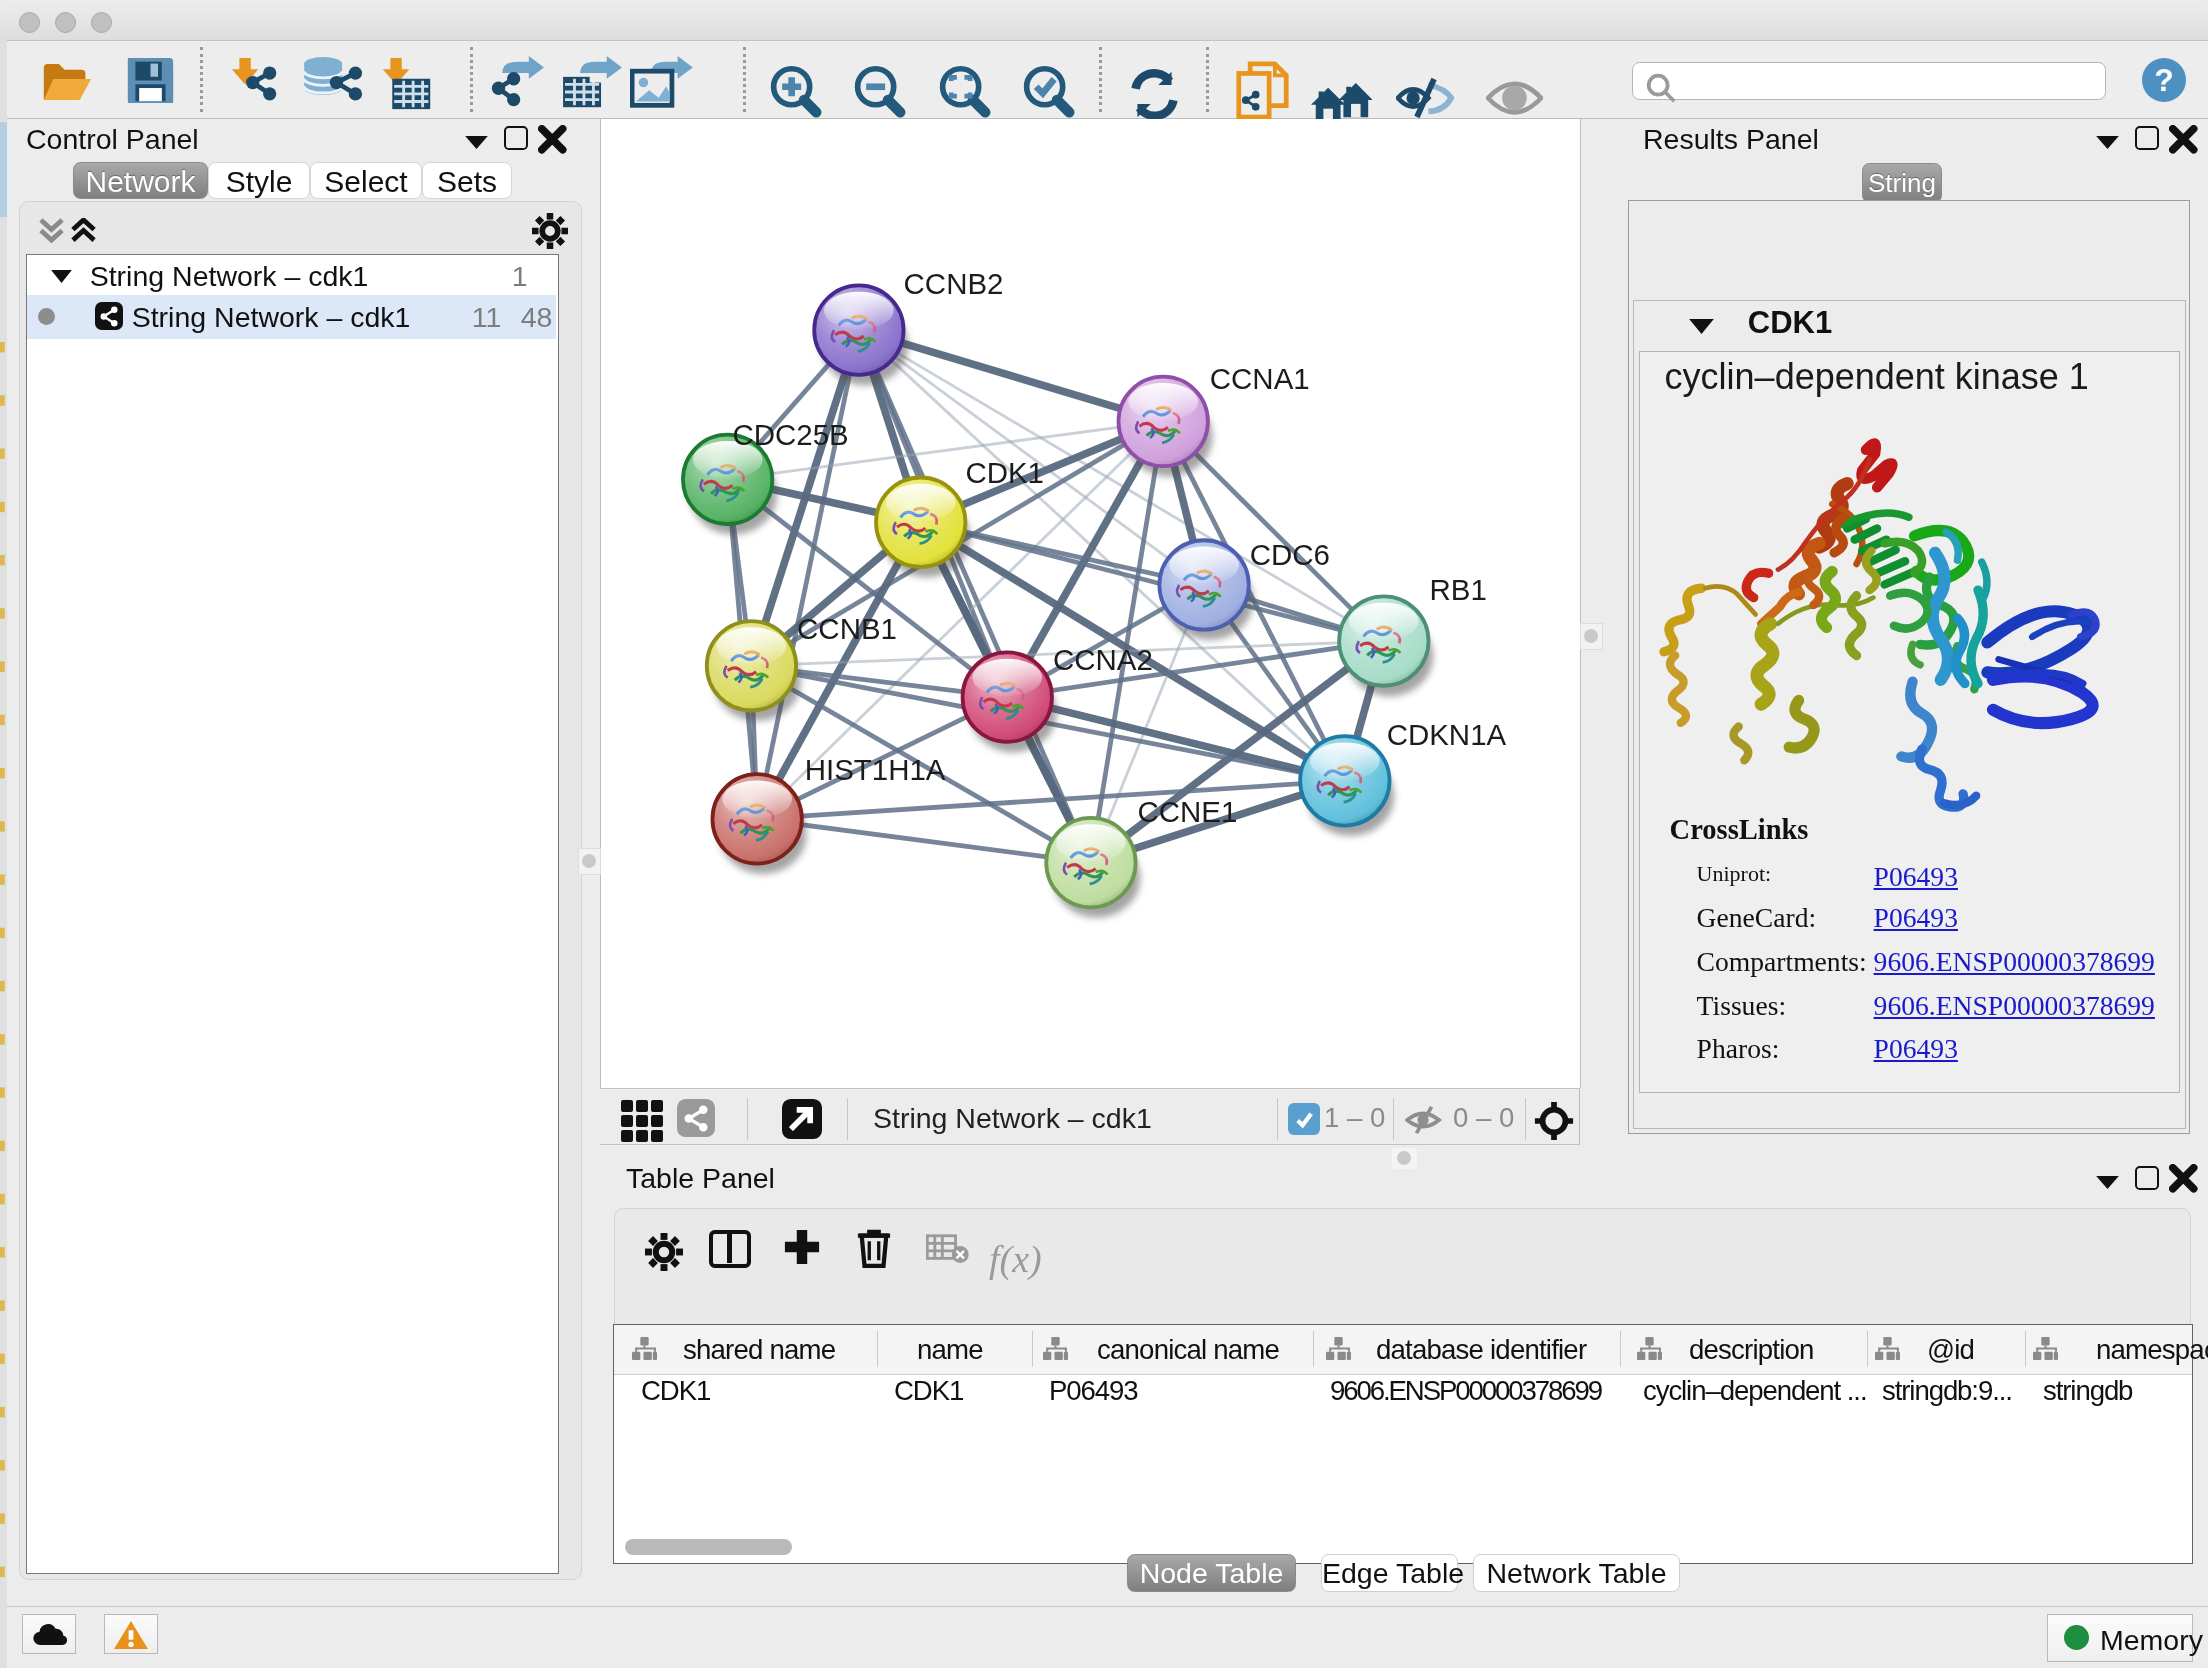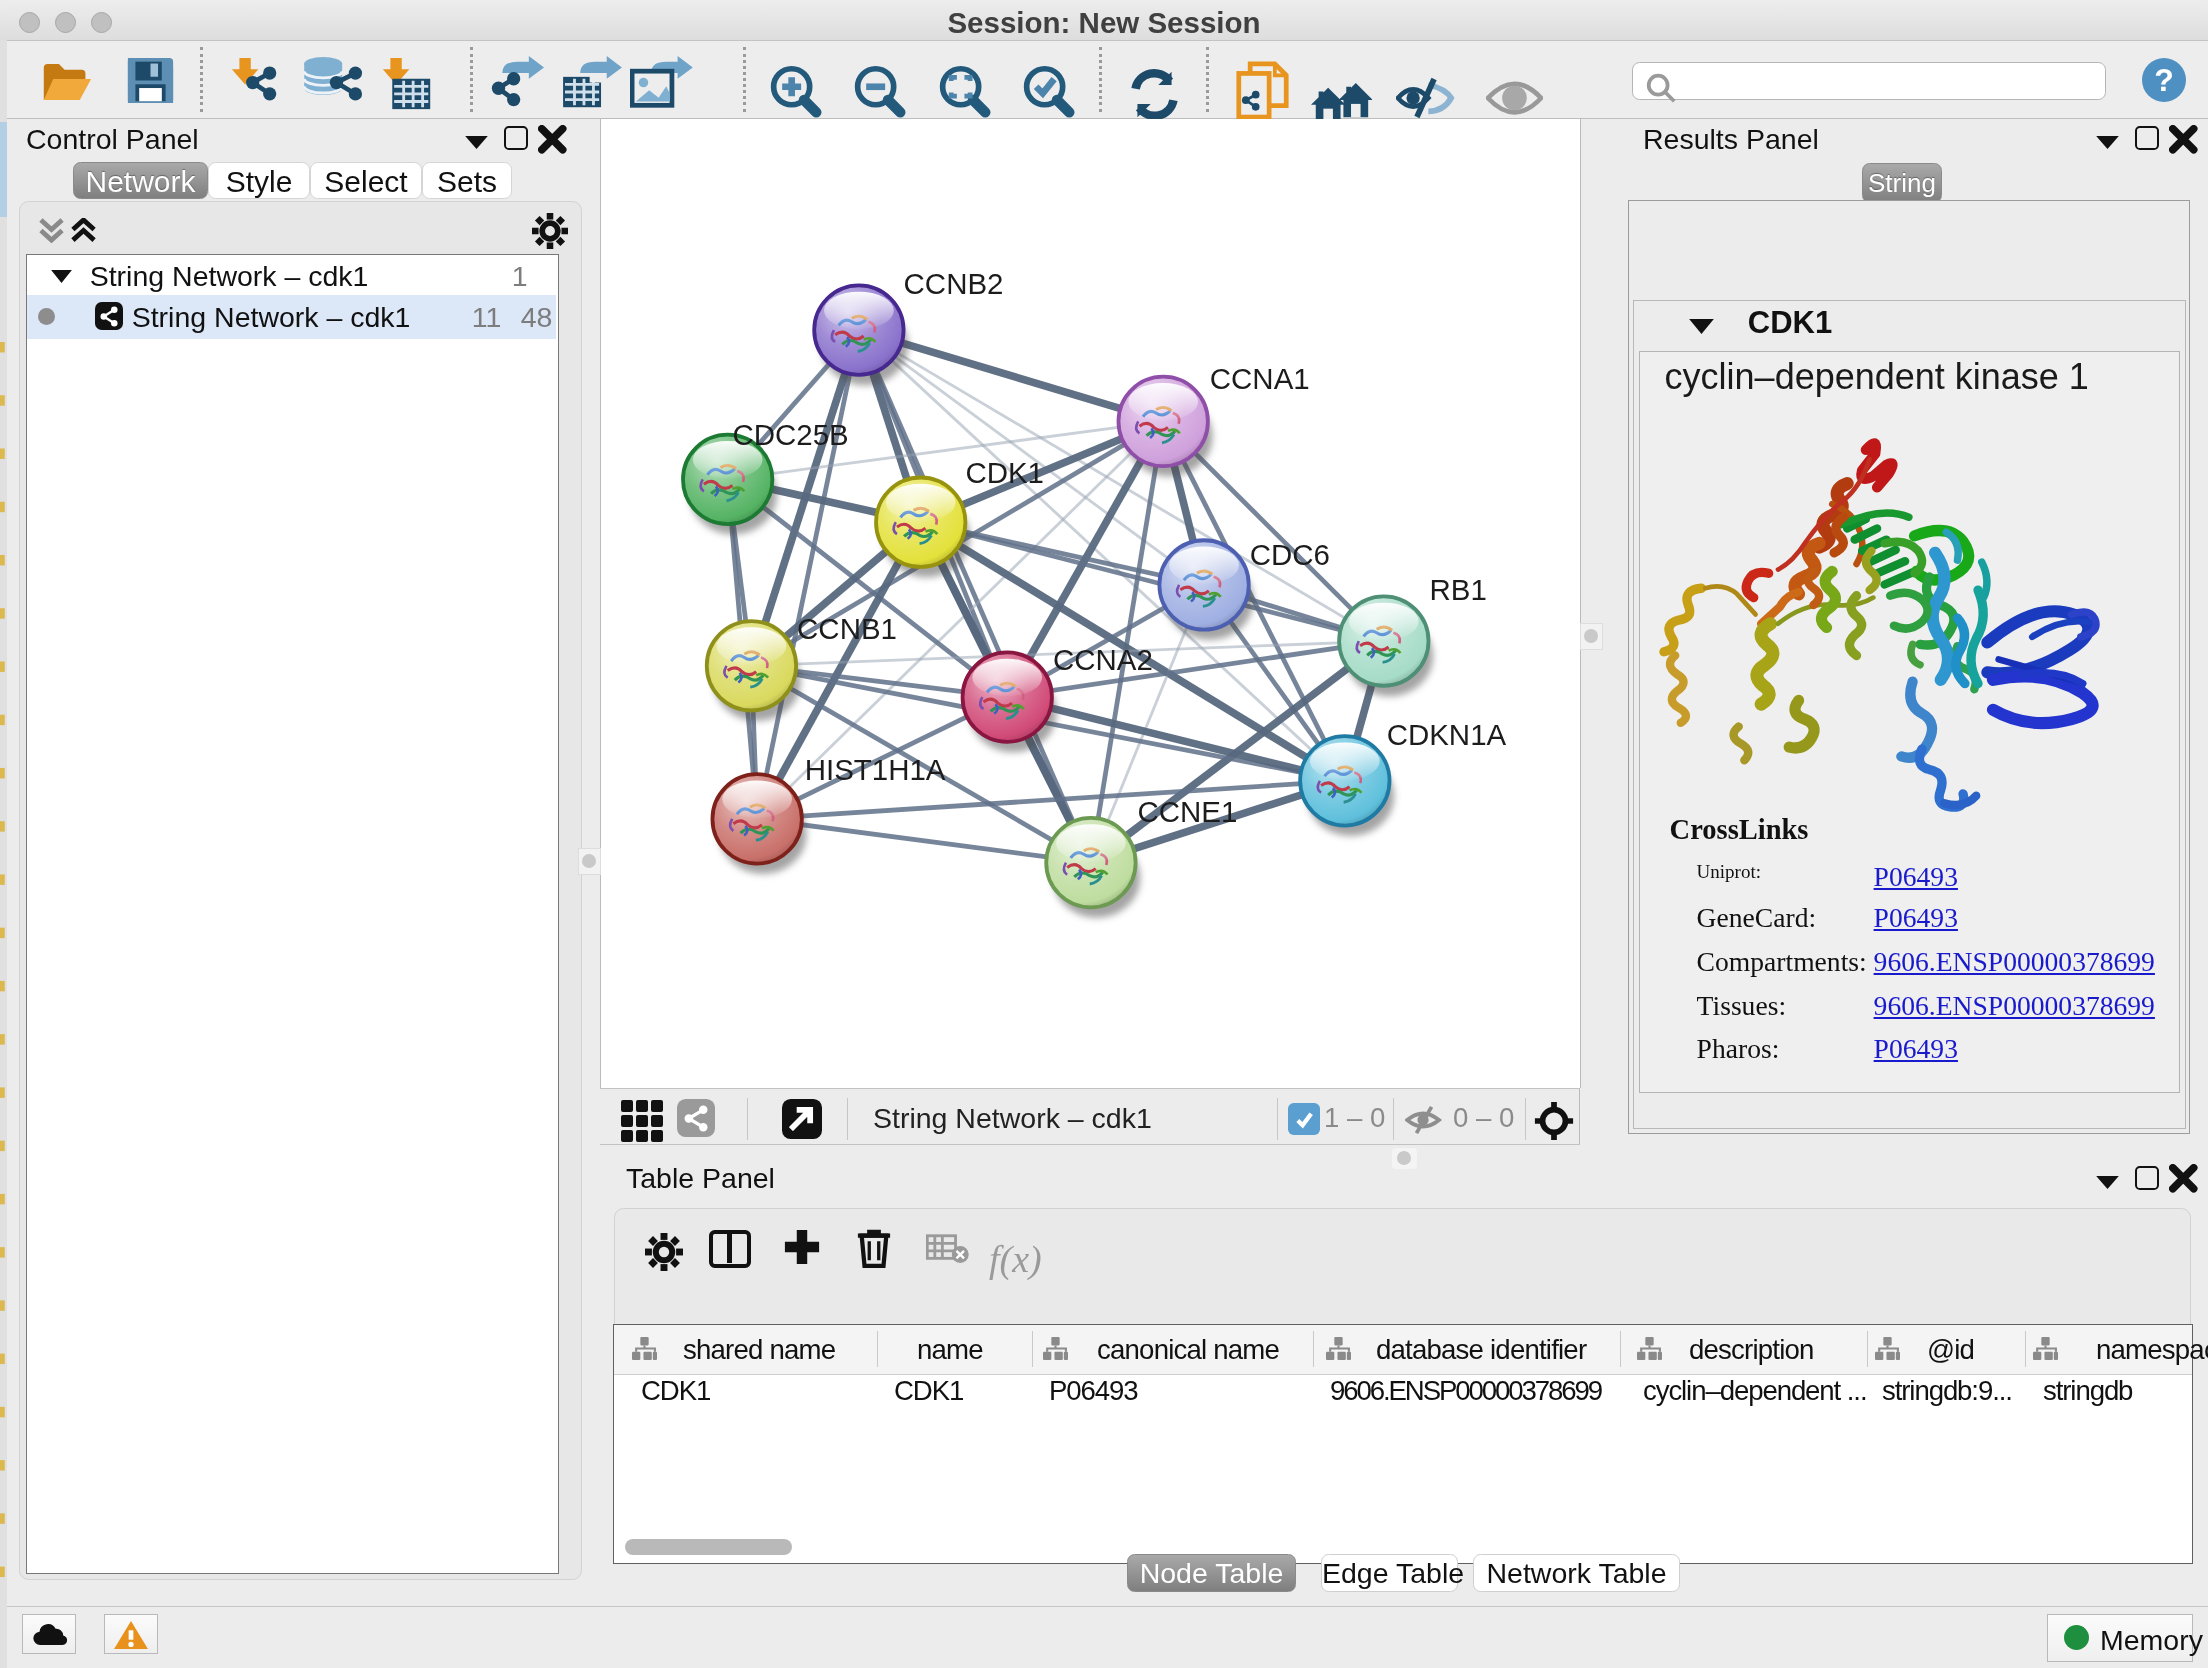--- a/index.html
+++ b/index.html
@@ -53,21 +53,20 @@
 .btabsel{background:linear-gradient(#a9a9a9,#7f7f7f);color:#fff;border:1px solid #8a8a8a;}
 #statusline{position:absolute;left:0;top:1606px;width:2208px;height:0;border-top:1.9px solid #c6c6c6;}
 .sbtn{position:absolute;top:1614px;width:54px;height:40px;background:linear-gradient(#fbfbfb,#eeeeee);
  border:1.9px solid #b9b9b9;box-sizing:border-box;}
 </style></head><body>
 <div id="win">
 <div id="titlebar"></div>
     <div class="tl" style="left:19px"></div>
     <div class="tl" style="left:55px"></div>
     <div class="tl" style="left:91px"></div>
-    <div id="title">Session: New Session</div>
     <div id="toolbar">
       <svg class="abs" style="left:40px;top:17px" width="53" height="46" viewBox="0 0 56 48">
         <path d="M4 44 L4 10 Q4 6 8 6 L20 6 L26 12 L44 12 Q48 12 48 16 L48 22 Z" fill="#c47a10"></path>
         <path d="M4 44 L14 22 L54 22 L42 44 Z" fill="#f2a93c"></path>
       </svg>
       <svg class="abs" style="left:126px;top:15px" width="49" height="49" viewBox="0 0 52 52">
         <rect x="2" y="2" width="48" height="48" rx="4" fill="#5d8fb4"></rect>
         <path d="M2 2 H40 L50 12 V50 H2 Z" fill="#5d8fb4"></path>
         <rect x="10" y="6" width="28" height="20" fill="#1c4a68"></rect>
         <rect x="26" y="8" width="8" height="14" fill="#9ec0d8"></rect>
@@ -553,21 +552,21 @@
             <path d="M252 120 q24 -6 36 8 q10 14 -4 24" fill="none" stroke="#38a028" stroke-width="9" stroke-opacity="1.0" stroke-linecap="round" stroke-linejoin="round"></path>
             <path d="M258 176 q20 -8 34 4 q12 12 0 24 q-14 12 -30 4" fill="none" stroke="#2f9f3f" stroke-width="9" stroke-opacity="1.0" stroke-linecap="round" stroke-linejoin="round"></path>
             <path d="M282 228 q-6 16 8 22" fill="none" stroke="#48a040" stroke-width="8" stroke-opacity="1.0" stroke-linecap="round" stroke-linejoin="round"></path>
             <path d="M318 108 q16 10 12 30" fill="none" stroke="#28a0b8" stroke-width="8" stroke-opacity="1.0" stroke-linecap="round" stroke-linejoin="round"></path>
             <path d="M330 200 q14 16 2 36 q-10 18 6 34" fill="none" stroke="#2090c8" stroke-width="10" stroke-opacity="1.0" stroke-linecap="round" stroke-linejoin="round"></path>
             <path d="M356 140 q10 20 2 38" fill="none" stroke="#18a0a0" stroke-width="8" stroke-opacity="1.0" stroke-linecap="round" stroke-linejoin="round"></path>
             <path d="M400 260 q40 -6 64 10" fill="none" stroke="#2038c8" stroke-width="8" stroke-opacity="1.0" stroke-linecap="round" stroke-linejoin="round"></path>
             <path d="M410 220 q30 -20 60 -16" fill="none" stroke="#1b40c0" stroke-width="7" stroke-opacity="1.0" stroke-linecap="round" stroke-linejoin="round"></path>
           </svg>
           <div class="abs ser" style="left:30px;top:462px;font-size:28.5px;font-weight:bold;color:#111">CrossLinks</div>
-          <div class="abs ser" style="left:57px;top:509px;font-size:19px;color:#111">Uniprot:</div>
+          <div class="abs ser" style="left:57px;top:509px;font-size:22px;color:#111">Uniprot:</div>
           <div class="abs ser link" style="left:234px;top:509px;font-size:27.6px">P06493</div>
           <div class="abs ser" style="left:57px;top:550px;font-size:27.6px;color:#111">GeneCard:</div>
           <div class="abs ser link" style="left:234px;top:550px;font-size:27.6px">P06493</div>
           <div class="abs ser" style="left:57px;top:594px;font-size:27.6px;color:#111">Compartments:</div>
           <div class="abs ser link" style="left:234px;top:594px;font-size:27.6px">9606.ENSP00000378699</div>
           <div class="abs ser" style="left:57px;top:638px;font-size:27.6px;color:#111">Tissues:</div>
           <div class="abs ser link" style="left:234px;top:638px;font-size:27.6px">9606.ENSP00000378699</div>
           <div class="abs ser" style="left:57px;top:681px;font-size:27.6px;color:#111">Pharos:</div>
           <div class="abs ser link" style="left:234px;top:681px;font-size:27.6px">P06493</div>
         </div>

